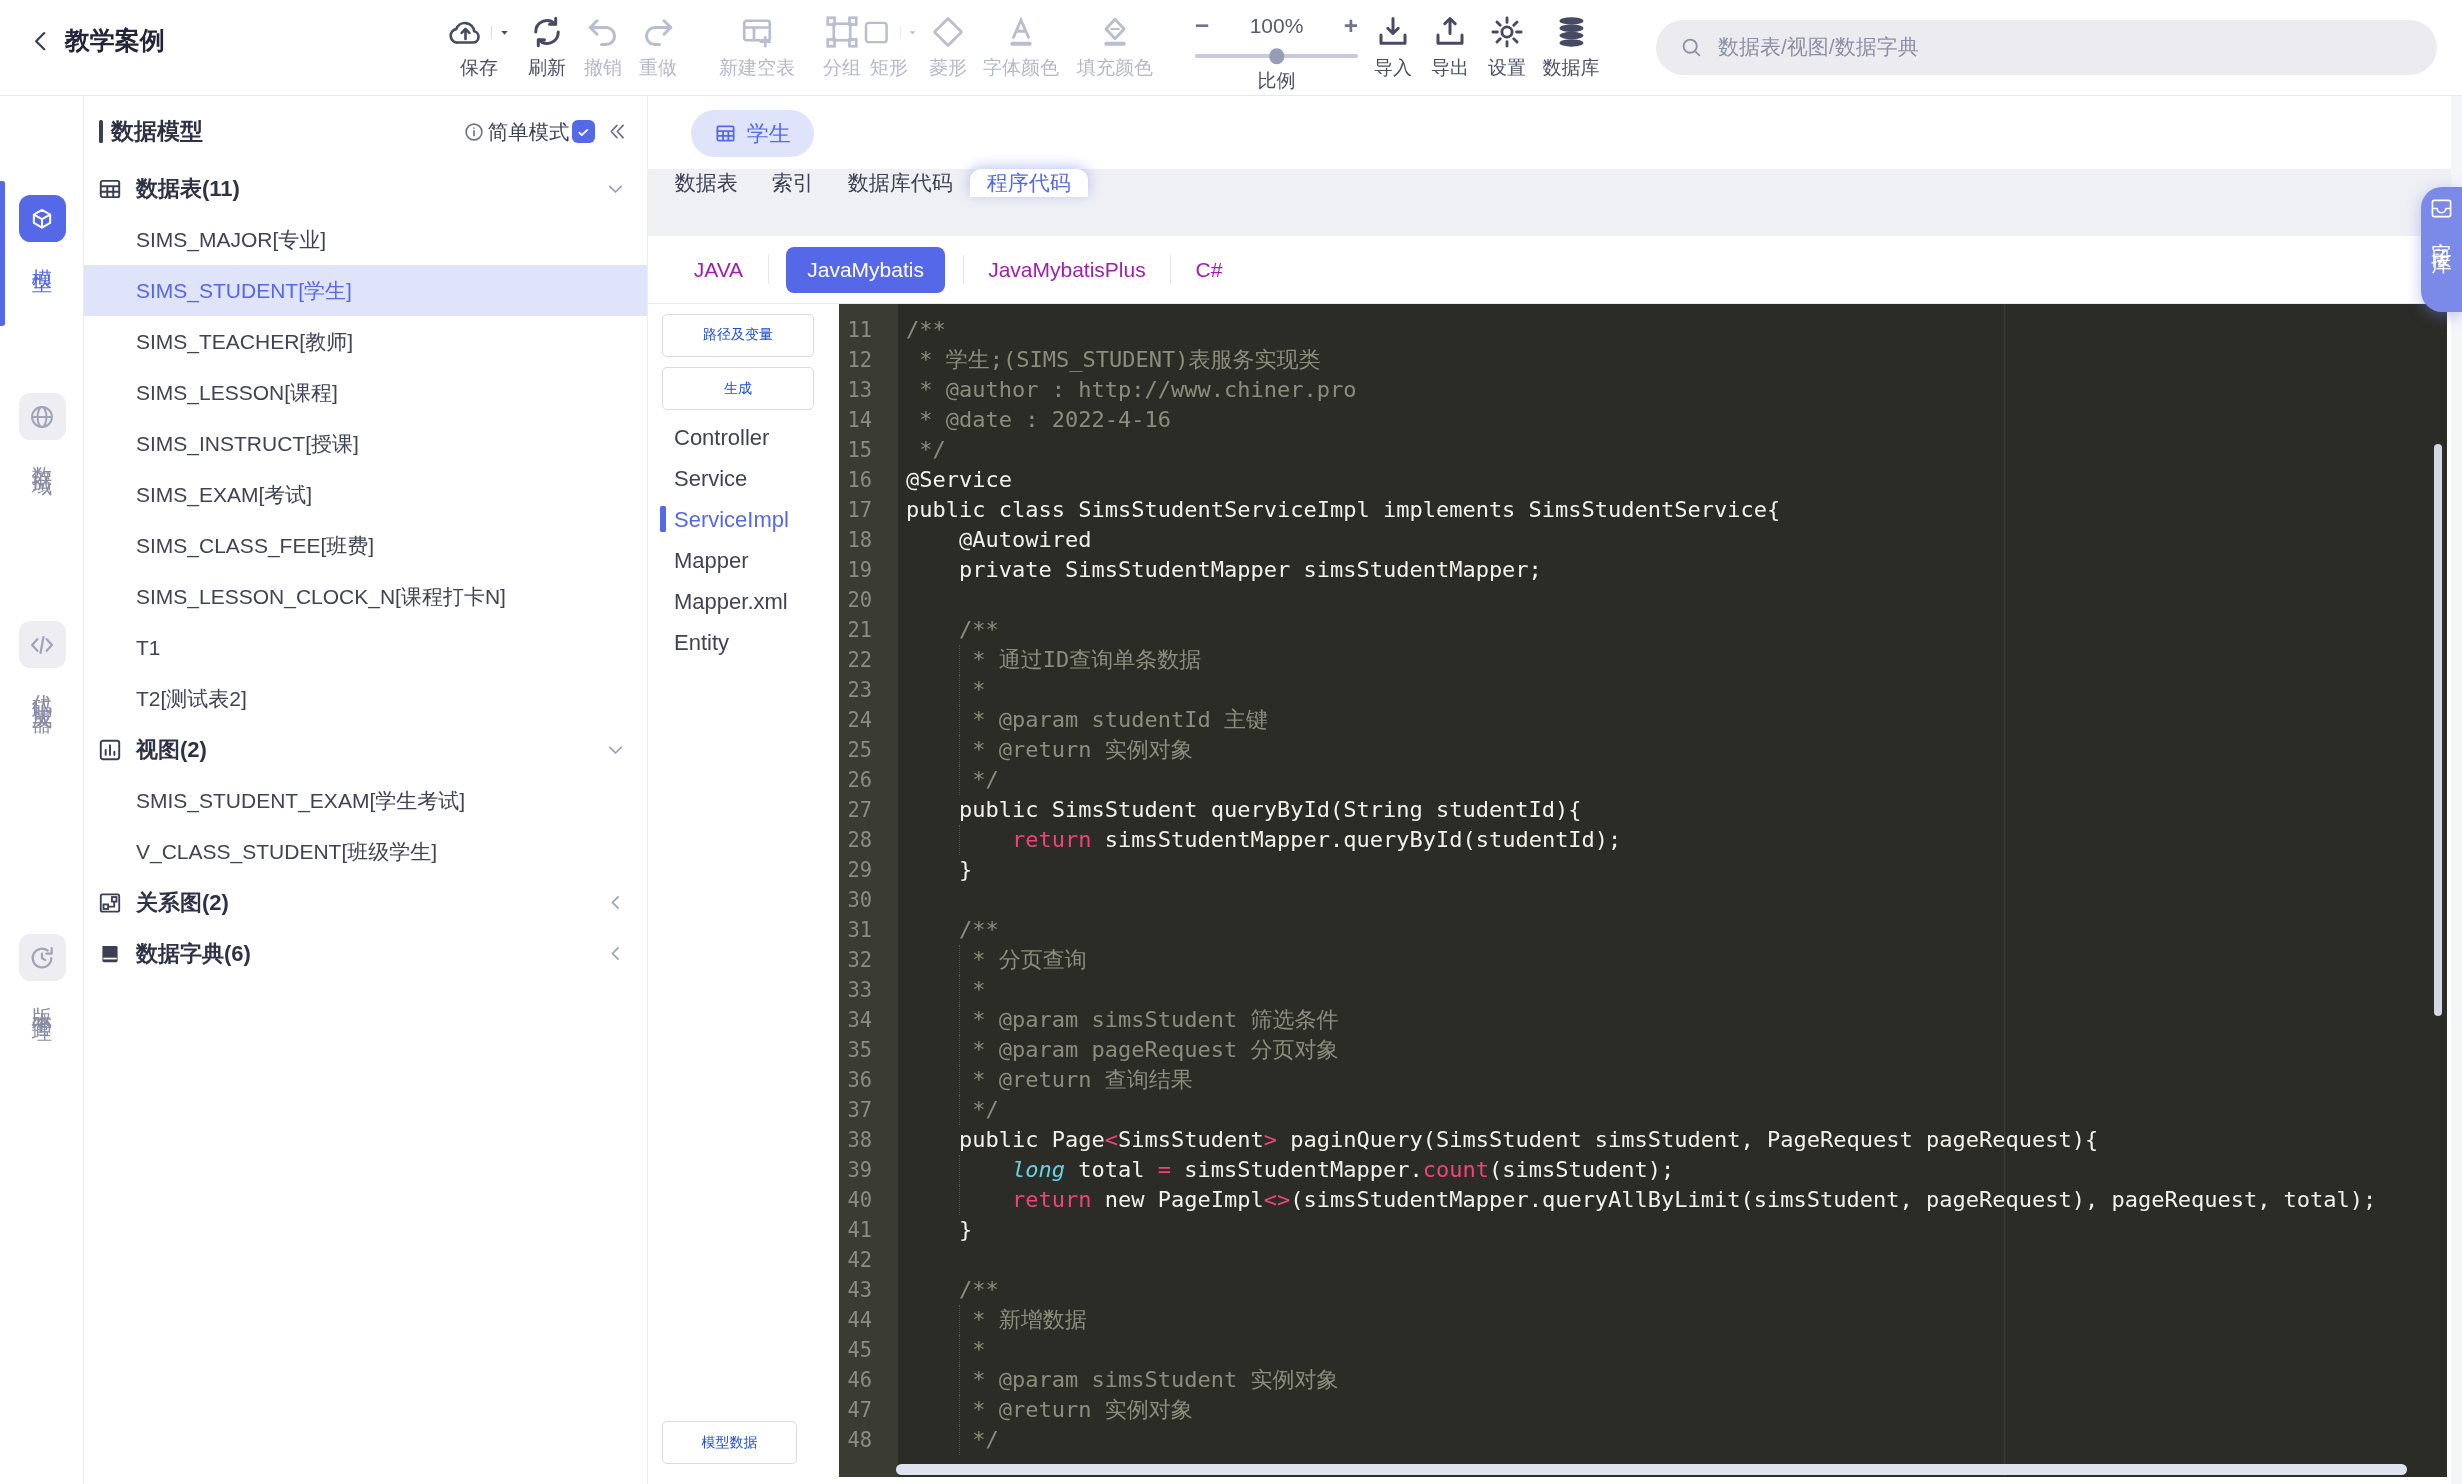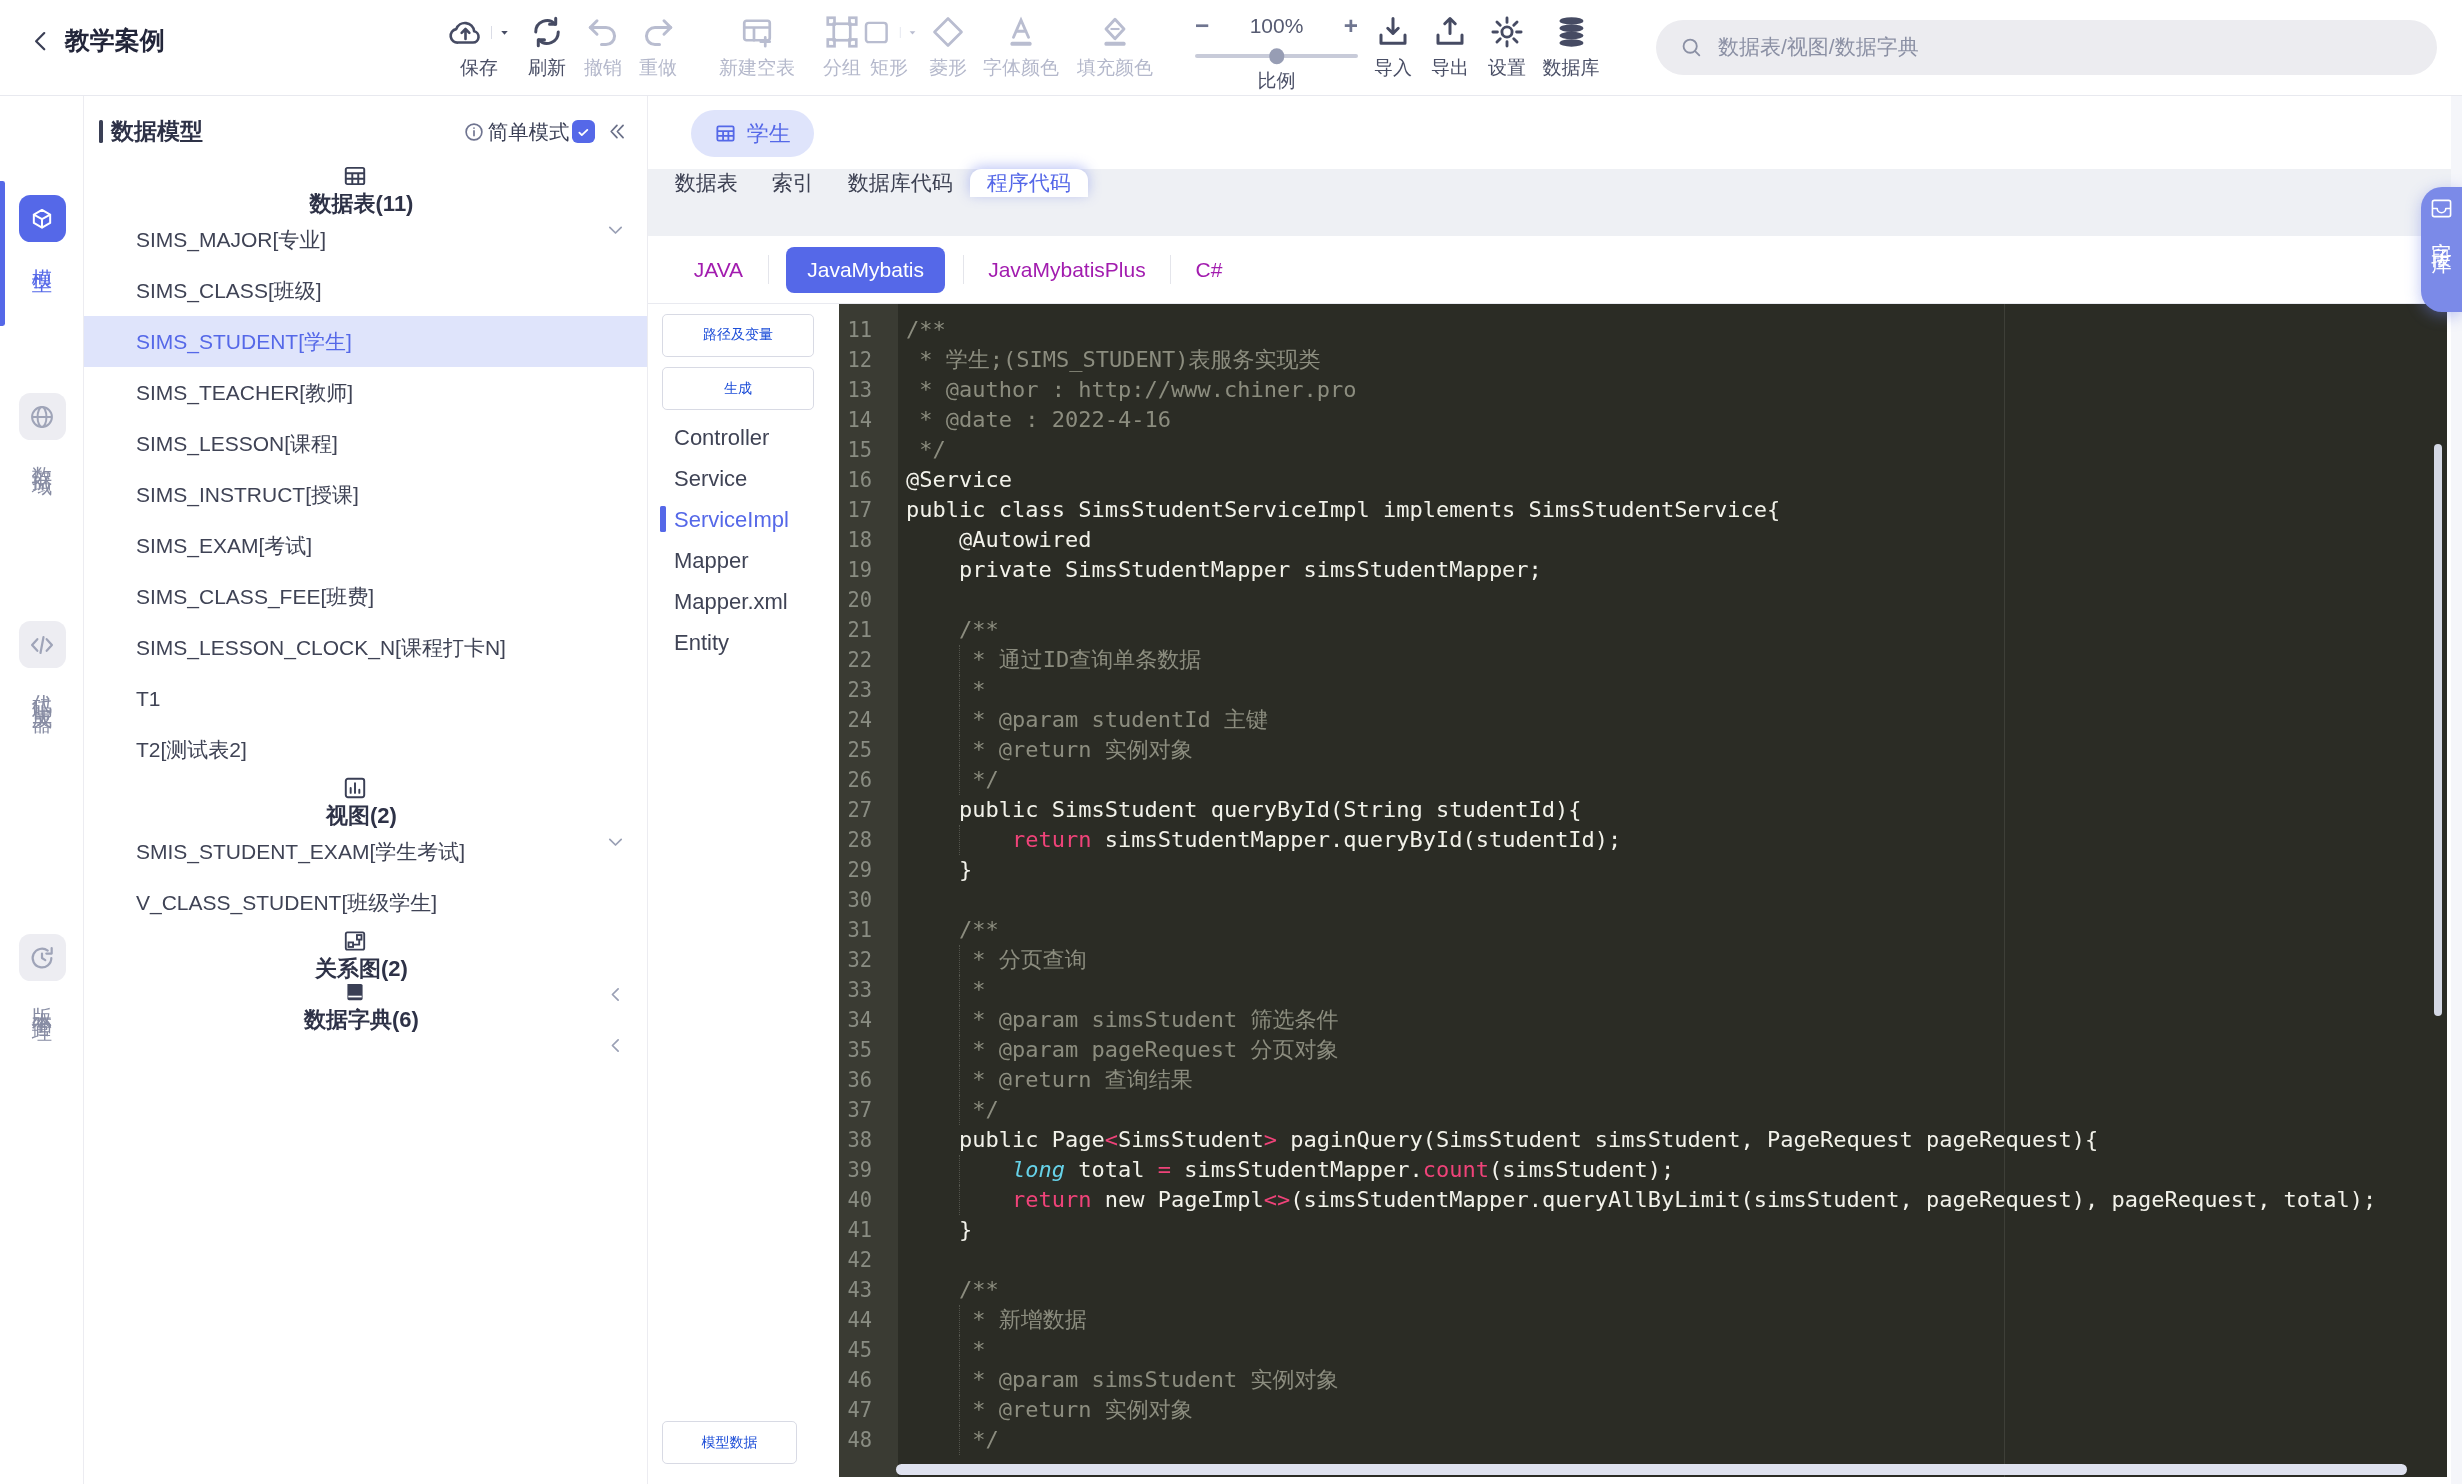--- a/index.html
+++ b/index.html
@@ -43,21 +43,21 @@
   
   .tree{position:absolute;left:84px;top:96px;width:564px;height:1388px;background:#fff;border-right:0.8px solid #ececf1;z-index:3;}
   .tree-head{height:67px;display:flex;align-items:center;padding:4.9px 19.6px 0 14.7px;}
   .thbar{width:4.1px;height:23px;background:#3a3f55;border-radius:1.6px;margin-right:8.1px;}
   .thtitle{font-size:23px;font-weight:700;color:#2e3247;}
   .thright{margin-left:auto;display:flex;align-items:center;gap:3px;}
   .info{color:#6f7490;}
   .mode{font-size:20.4px;color:#3a3f55;}
   .cbx{width:23px;height:23px;border-radius:5.7px;background:var(--ui-accent,#5568e8);display:flex;align-items:center;justify-content:center;cursor:pointer;}
   .collapse{color:#6b7189;margin-left:8.1px;cursor:pointer;}
-  .tsec{height:51px;display:flex;align-items:center;padding:0 21px 0 13px;cursor:pointer;flex-direction:column;}
+  .tsec{height:51px;display:flex;align-items:center;padding:0 21px 0 13px;cursor:pointer;}
   .tsec-icon{color:#3a3f55;margin-right:13px;display:flex;}
   .tsec-label{font-size:22px;font-weight:700;color:#2e3247;}
   .chev{margin-left:auto;color:#9aa0b5;display:flex;}
   .titem{height:51px;display:flex;align-items:center;padding-left:52px;font-size:21px;color:#3f4355;cursor:pointer;white-space:nowrap;}
   .titem.active{background:var(--ui-accent-light,#dfe4fb);color:var(--ui-accent,#5568e8);}
   
   .main{position:absolute;left:648px;top:96px;width:1815px;height:1388px;background:#fff;}
   .docpill{position:absolute;left:43px;top:14px;height:47px;border-radius:23.6px;background:var(--ui-accent-light,#dfe4fb);color:var(--ui-accent,#5568e8);display:flex;align-items:center;padding:0 23px;gap:9.8px;font-size:22px;cursor:pointer;}
   .tabbar{position:absolute;left:0;top:73px;width:1815px;height:67px;background:#eef0f4;display:flex;align-items:flex-start;padding-left:9.8px;}
   .tab{padding:0 17px;display:flex;align-items:center;font-size:21px;color:#3c4052;cursor:pointer;white-space:nowrap;}
@@ -370,21 +370,20 @@
       </span>
       <span class="tsec-label">数据表(11)</span>
       <span class="chev">
         <svg width="21" height="21" viewBox="0 0 24 24" fill="none" stroke="currentColor" stroke-width="2" stroke-linecap="round" stroke-linejoin="round">
             <path d="M5.5 9.5 12 16l6.5-6.5"></path>
           </svg>
       </span>
     </div>
     <div>
         <div class="titem">SIMS_MAJOR[专业]</div>
-        <div class="titem">SIMS_CLASS[班级]</div>
         <div class="titem active">SIMS_STUDENT[学生]</div>
         <div class="titem">SIMS_TEACHER[教师]</div>
         <div class="titem">SIMS_LESSON[课程]</div>
         <div class="titem">SIMS_INSTRUCT[授课]</div>
         <div class="titem">SIMS_EXAM[考试]</div>
         <div class="titem">SIMS_CLASS_FEE[班费]</div>
         <div class="titem">SIMS_LESSON_CLOCK_N[课程打卡N]</div>
         <div class="titem">T1</div>
         <div class="titem">T2[测试表2]</div>
       </div>

